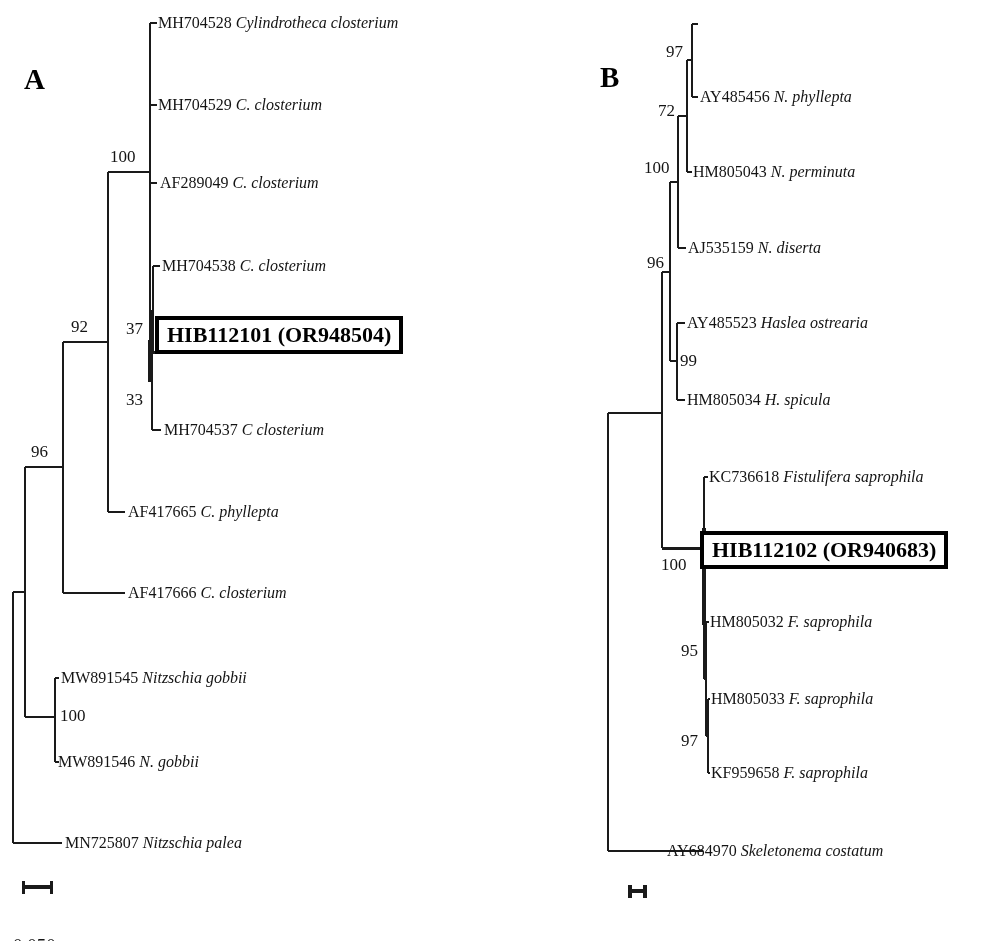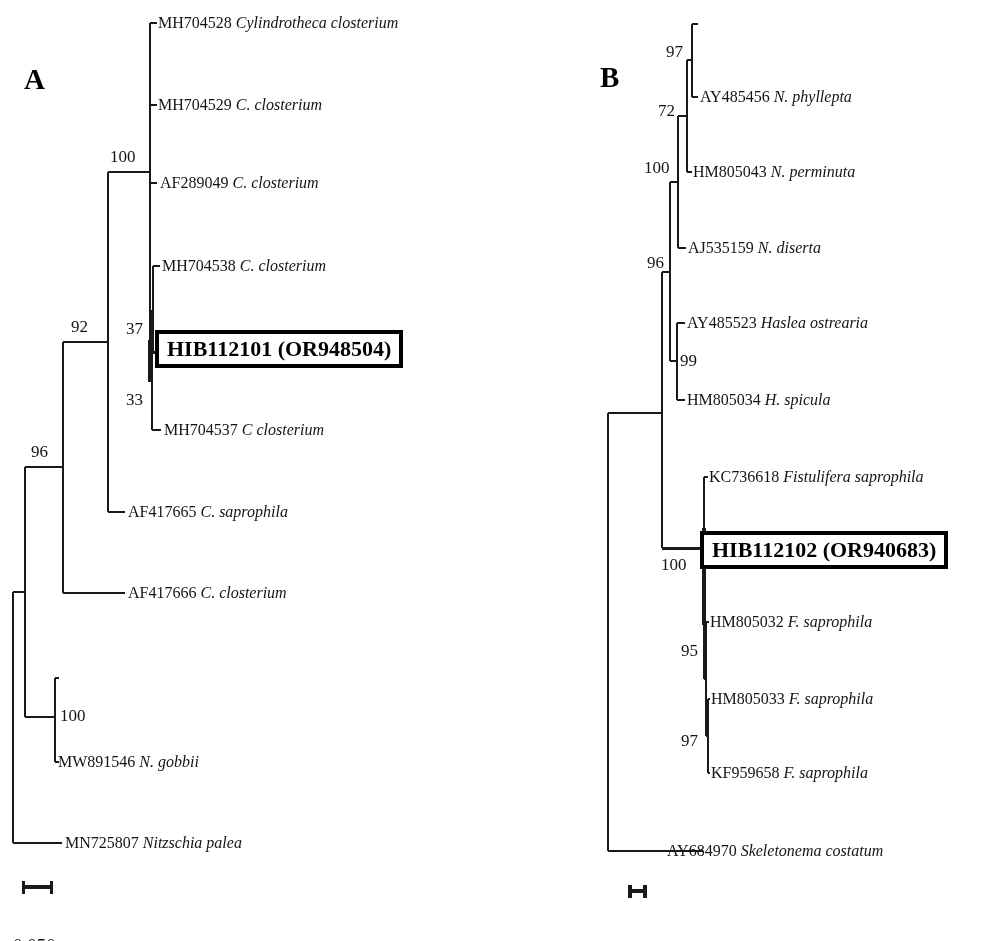--- a/index.html
+++ b/index.html
@@ -120,24 +120,25 @@
       <line x1="645" y1="885" x2="645" y2="898" stroke="#1a1a1a" stroke-width="3.5" shape-rendering="crispEdges"></line>
     </svg>
 
   <div class="panel-letter" style="left:24px;top:64px">A</div>
   <div class="panel-letter" style="left:600px;top:62px">B</div>
 
   <div class="lbl" style="left:158px;top:11px"><span>MH704528</span> <i>Cylindrotheca closterium</i></div>
   <div class="lbl" style="left:158px;top:93px"><span>MH704529</span> <i>C. closterium</i></div>
   <div class="lbl" style="left:160px;top:171px"><span>AF289049</span> <i>C. closterium</i></div>
   <div class="lbl" style="left:162px;top:254px"><span>MH704538</span> <i>C. closterium</i></div>
-  <div class="hl-box" style="left:155px;top:330px">HIB112101 (OR948504)</div>
+  <div class="hl-box" style="left:155px;top:316px">HIB112101 (OR948504)</div>
   <div class="lbl" style="left:164px;top:418px"><span>MH704537</span> <i>C closterium</i></div>
-  <div class="lbl" style="left:128px;top:500px"><span>AF417665</span> <i>C. saprophila</i></div>
+  <div class="lbl" style="left:128px;top:500px"><span>AF417665</span> <i>C. phyllepta</i></div>
   <div class="lbl" style="left:128px;top:581px"><span>AF417666</span> <i>C. closterium</i></div>
+  <div class="lbl" style="left:61px;top:666px"><span>MW891545</span> <i>Nitzschia gobbii</i></div>
   <div class="lbl" style="left:58px;top:750px"><span>MW891546</span> <i>N. gobbii</i></div>
   <div class="lbl" style="left:65px;top:831px"><span>MN725807</span> <i>Nitzschia palea</i></div>
 
   <div class="bs" style="left:110px;top:147px">100</div>
   <div class="bs" style="left:71px;top:317px">92</div>
   <div class="bs" style="left:126px;top:319px">37</div>
   <div class="bs" style="left:126px;top:390px">33</div>
   <div class="bs" style="left:31px;top:442px">96</div>
   <div class="bs" style="left:60px;top:706px">100</div>
 

